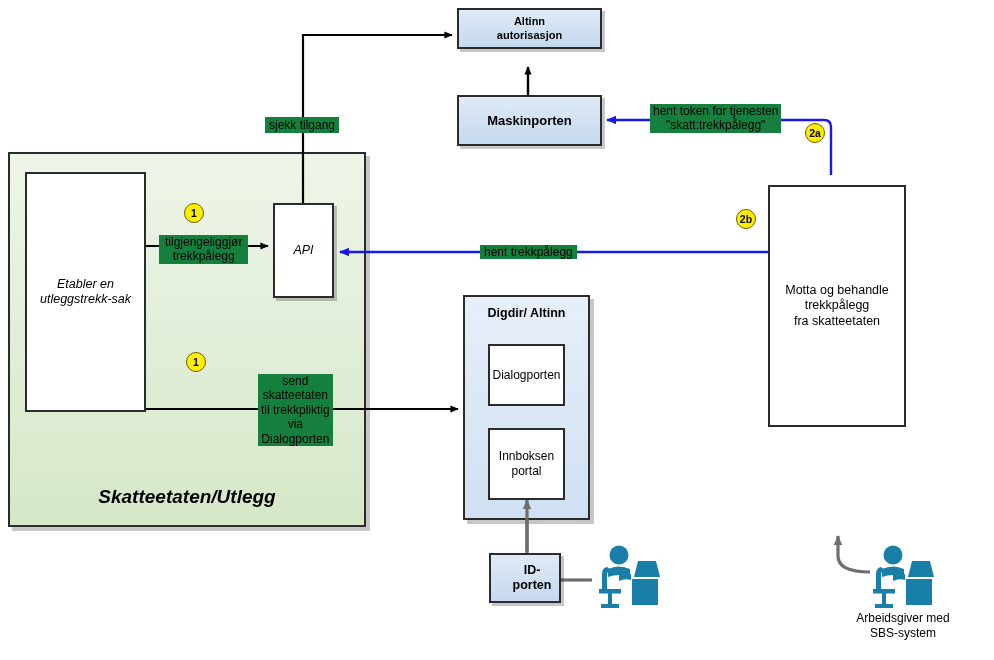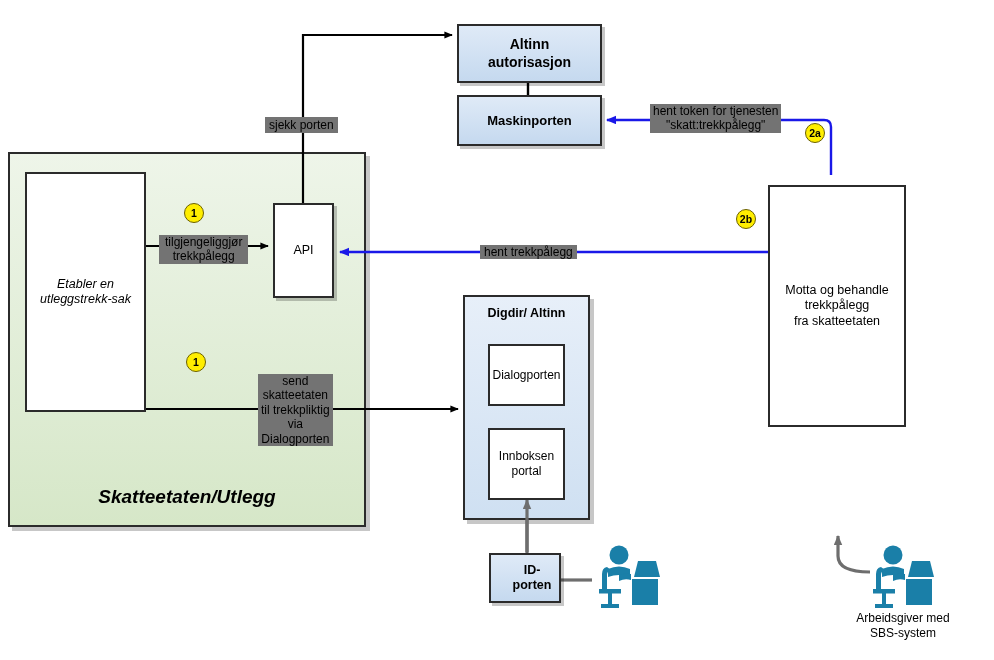--- a/index.html
+++ b/index.html
@@ -11,21 +11,21 @@
   .panel{position:absolute;box-sizing:border-box;border:2px solid #2b2b2b;
          box-shadow:4px 4px 0 rgba(0,0,0,0.22);}
   .panel-title{position:absolute;width:100%;text-align:center;font-weight:bold;}
 
   .box{position:absolute;box-sizing:border-box;border:2px solid #2b2b2b;
        background:#ffffff;display:flex;align-items:center;justify-content:center;
        text-align:center;line-height:1.22;}
   .box.shadow{box-shadow:3px 3px 0 rgba(0,0,0,0.22);}
   .box.blue{background:linear-gradient(180deg,#dfeaf7 0%,#c5d9ef 100%);font-weight:bold;}
 
-  .lbl{position:absolute;background:#737373;text-align:center;line-height:1.2;
+  .lbl{position:absolute;background:#15803d;text-align:center;line-height:1.2;
        font-size:12px;white-space:nowrap;}
 
   .badge{position:absolute;width:18px;height:18px;border-radius:50%;
          background:#ffee00;border:1.5px solid #6b6000;
          font-size:10.5px;font-weight:bold;display:flex;align-items:center;
          justify-content:center;color:#000;line-height:1;}
 
   .person{position:absolute;}
   .person-cap{position:absolute;text-align:center;font-size:12px;line-height:1.22;}
 </style>
@@ -72,32 +72,32 @@
 
     <path d="M527,553 L527,500" stroke="#6e6e6e" stroke-width="3.2" fill="none" marker-end="url(#ah-grey)"></path>
 
     <path d="M527,520 L527,552" stroke="#6e6e6e" stroke-width="3.2" fill="none"></path>
 
     <path d="M592,580 L561,580" stroke="#6e6e6e" stroke-width="3.2" fill="none"></path>
 
     <path d="M870,572 Q838,572 838,556 L838,536" stroke="#6e6e6e" stroke-width="3.2" fill="none" marker-end="url(#ah-grey)"></path>
   </svg>
 
-  <div class="box blue shadow" style="left:457px;top:24px;width:145px;height:59px;font-size:14px;">
+  <div class="box blue shadow" style="left:457px;top:8px;width:145px;height:41px;font-size:11px;">
     <div>
       <div>Altinn</div>
       <div>autorisasjon</div>
     </div>
   </div>
 
   <div class="box blue shadow" style="left:457px;top:95px;width:145px;height:51px;font-size:13px;">
     <span>Maskinporten</span>
   </div>
 
-  <div class="box shadow" style="left:273px;top:203px;width:61px;height:95px;font-size:12.5px;">
+  <div class="box shadow" style="left:273px;top:203px;width:61px;height:95px;font-size:12.5px;font-style:italic;">
     <span>API</span>
   </div>
 
   <div class="box" style="left:25px;top:172px;width:121px;height:240px;font-size:12.5px;font-style:italic;">
     <div>
       <div>Etabler en</div>
       <div>utleggstrekk-sak</div>
     </div>
   </div>
 
@@ -121,21 +121,21 @@
 
   <div class="box" style="left:768px;top:185px;width:138px;height:242px;font-size:12.5px;">
     <div>
       <div>Motta og behandle</div>
       <div>trekkpålegg</div>
       <div>fra skatteetaten</div>
     </div>
   </div>
 
   <div class="lbl" style="left:265px;top:117px;padding:1px 4px;">
-    <span>sjekk porten</span>
+    <span>sjekk tilgang</span>
   </div>
 
   <div class="lbl" style="left:650px;top:104px;padding:0 3px;">
     <div>hent token for tjenesten</div>
     <div>"skatt:trekkpålegg"</div>
   </div>
 
   <div class="lbl" style="left:480px;top:245px;padding:0 4px;">
     <span>hent trekkpålegg</span>
   </div>

